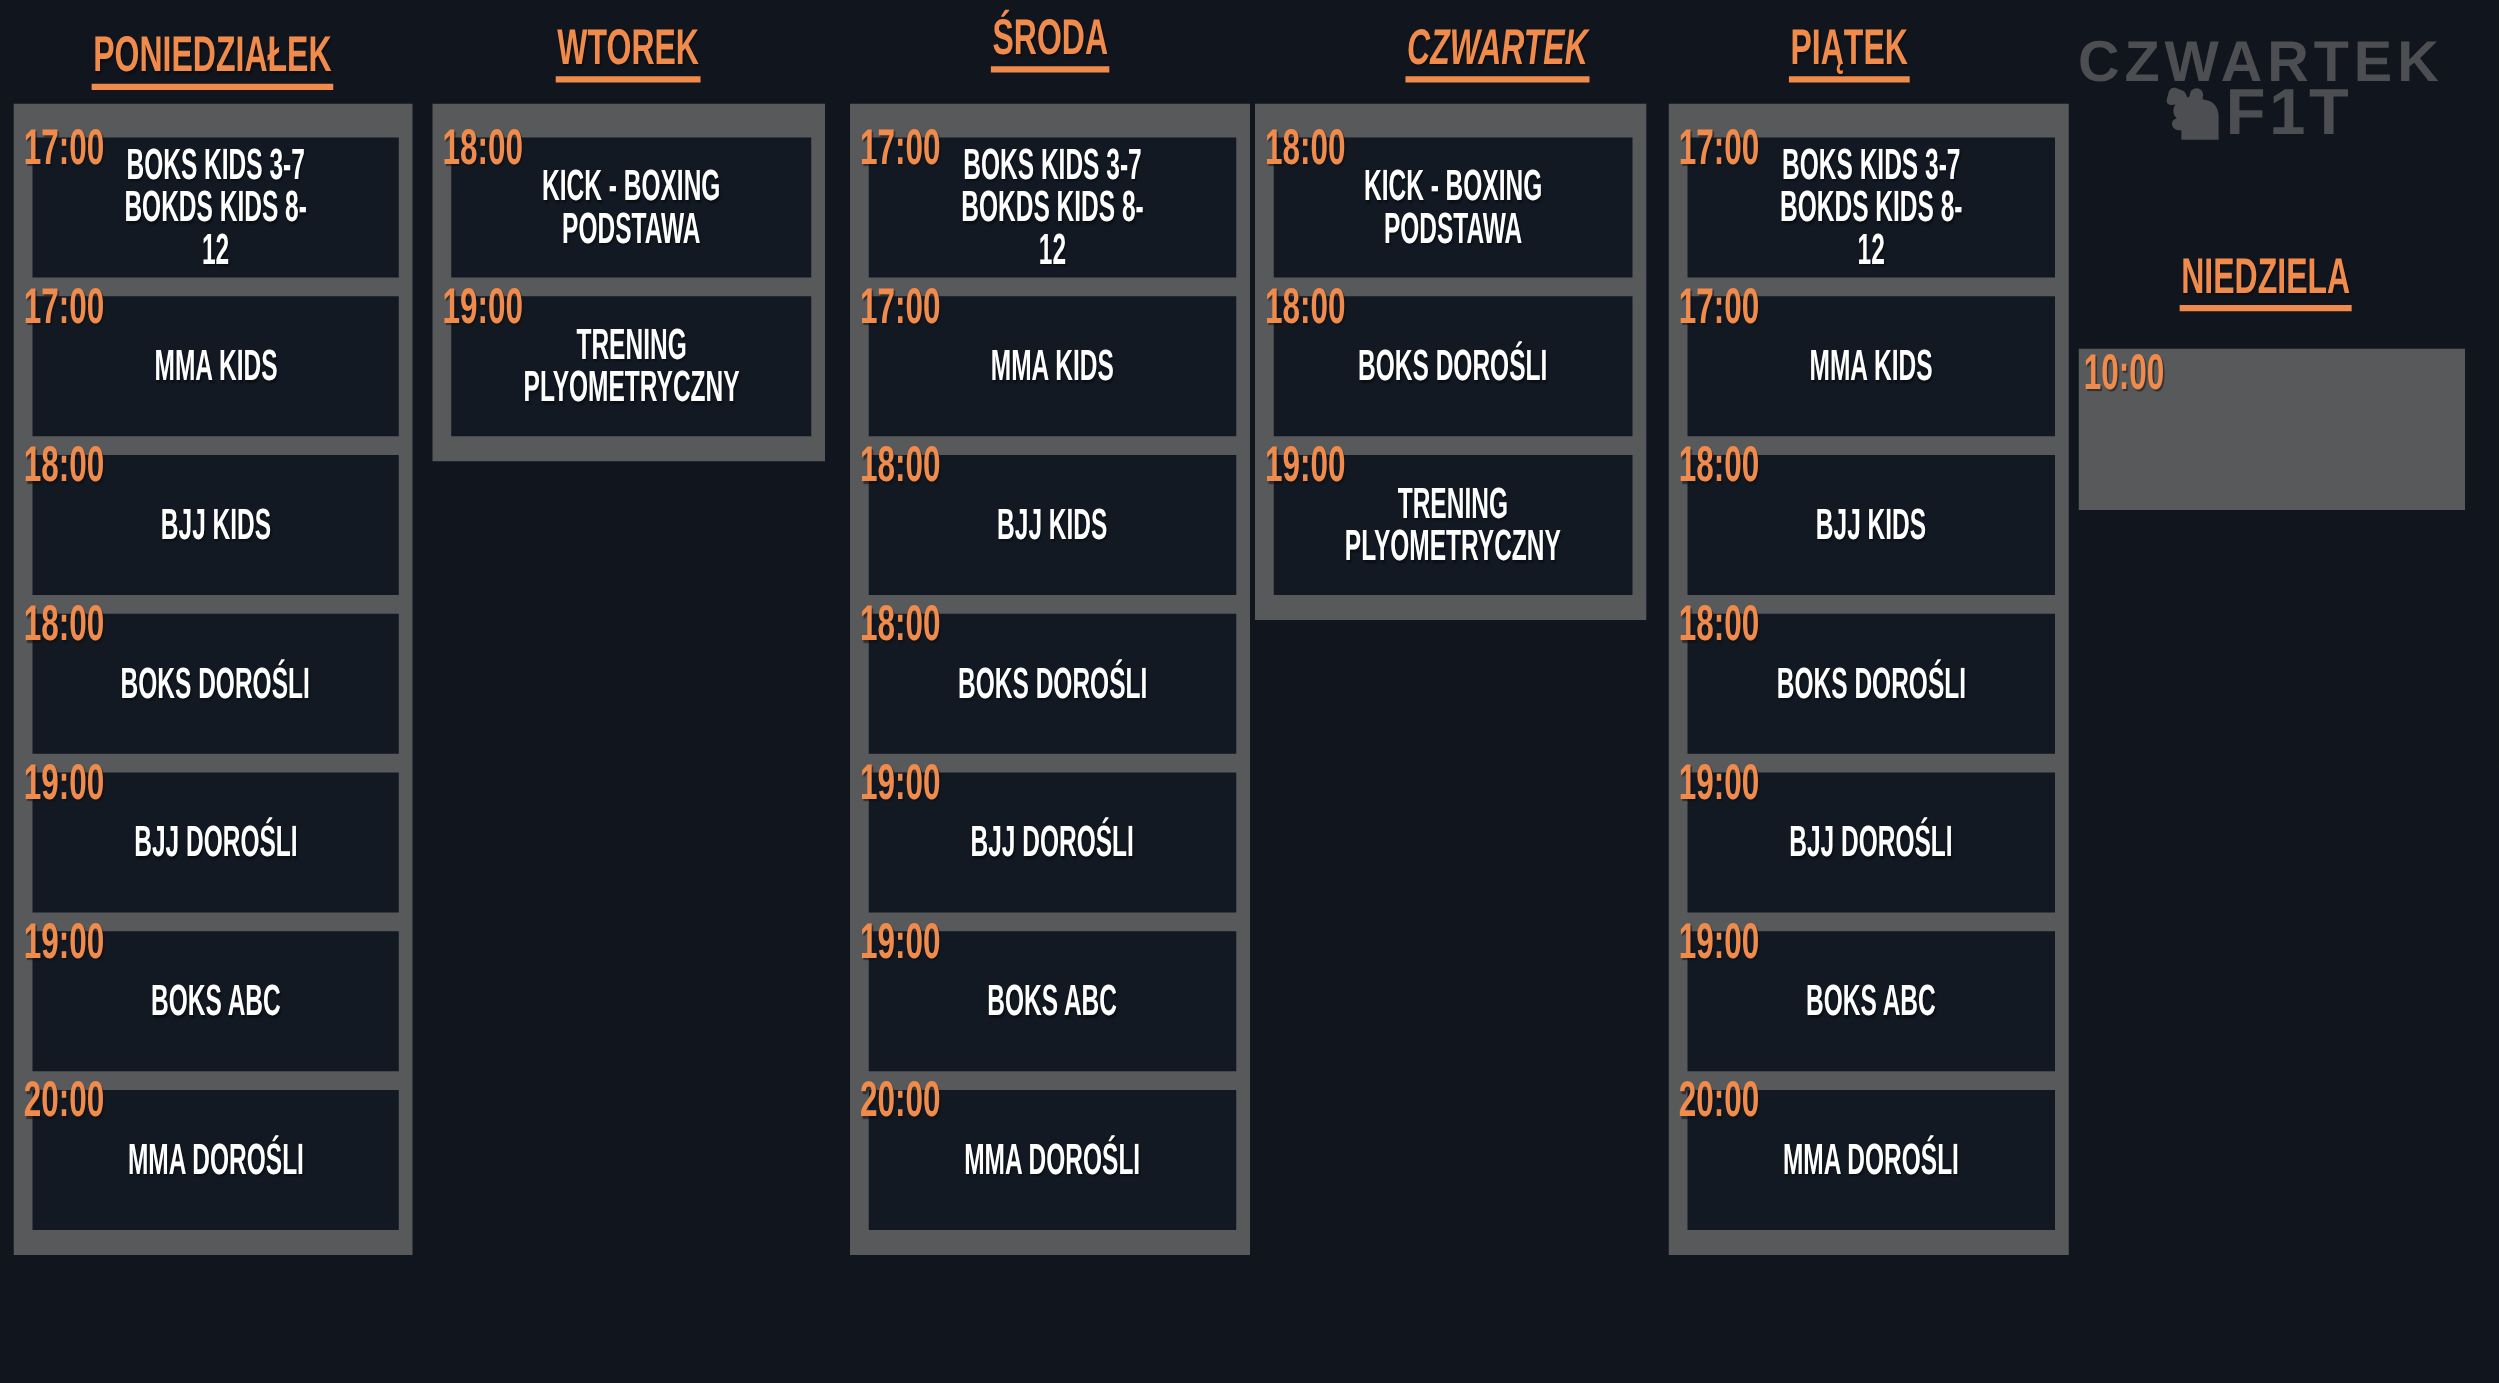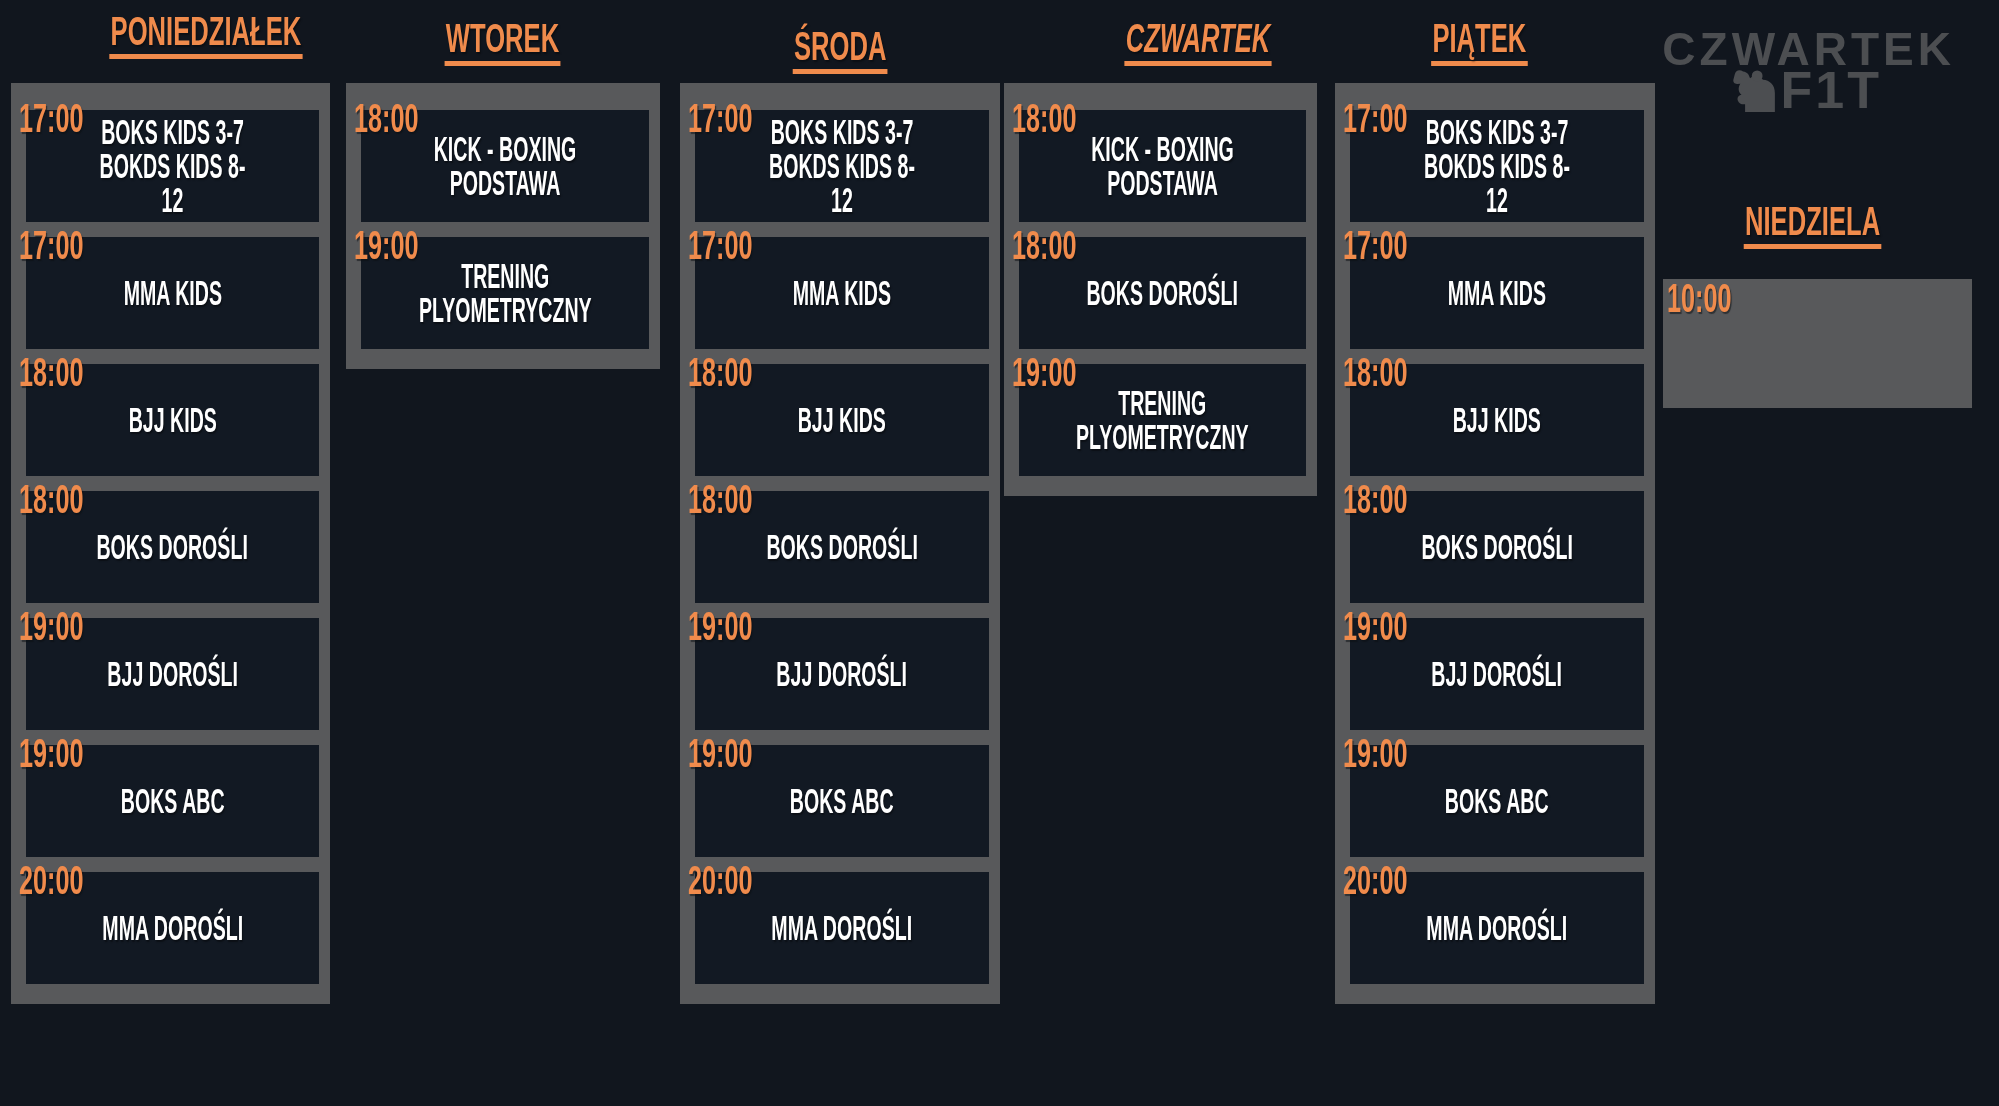--- a/index.html
+++ b/index.html
@@ -56,21 +56,21 @@
     <div id="logo-line2">
       <svg viewBox="0 0 48 42" xmlns="http://www.w3.org/2000/svg">
         <path d="M14.5 3.2 C11 0.8 7.4 2.2 6.6 5.6 L5.2 11 C4.6 13.6 6.4 15.4 9 15.2 L11.8 14.9 C9.4 18.6 9.8 23 13 25.4 C10 26.2 8.6 28.6 9.4 31 C10.4 34.2 13.6 35 16.4 34.6 L16.4 42 L45 42 L45 24 C45 16 40 11.5 33.6 11.2 C30.4 7 24.8 6.4 21.2 9.6 L19.6 6.2 C18.4 4.4 16.4 3.4 14.5 3.2 Z"></path>
         <circle cx="28" cy="7.5" r="5.2"></circle>
       </svg>
       <span>F1T</span>
     </div>
   </div>
 
   <div id="columns-root">
-      <div class="day-header" style="left: 0px; top: 11px; padding-left: 36px;"><span class="lbl">PONIEDZIAŁEK</span></div>
+      <div class="day-header" style="left: 0px; top: 24px;"><span class="lbl">PONIEDZIAŁEK</span></div>
       <div class="day-frame" style="left: 11px; top: 83px; width: 319px; height: 921px;">
         <div class="class-box" style="left: 15px; top: 27px; width: 293px; height: 112px;">
           <span class="class-name">BOKS KIDS 3-7
 BOKDS KIDS 8-12</span>
         </div>
         <div class="time-label" style="left: 8px; top: 15px;"><span class="t">17:00</span></div>
         <div class="class-box" style="left: 15px; top: 154px; width: 293px; height: 112px;">
           <span class="class-name">MMA KIDS</span>
         </div>
         <div class="time-label" style="left: 8px; top: 142px;"><span class="t">17:00</span></div>
@@ -99,21 +99,21 @@
       <div class="day-frame" style="left: 346px; top: 83px; width: 314px; height: 286px;">
         <div class="class-box" style="left: 15px; top: 27px; width: 288px; height: 112px;">
           <span class="class-name">KICK - BOXING PODSTAWA</span>
         </div>
         <div class="time-label" style="left: 8px; top: 15px;"><span class="t">18:00</span></div>
         <div class="class-box" style="left: 15px; top: 154px; width: 288px; height: 112px;">
           <span class="class-name">TRENING PLYOMETRYCZNY</span>
         </div>
         <div class="time-label" style="left: 8px; top: 142px;"><span class="t">19:00</span></div>
       </div>
-      <div class="day-header" style="left: 670px; top: 26px;"><span class="lbl">ŚRODA</span></div>
+      <div class="day-header" style="left: 670px; top: 10px;"><span class="lbl">ŚRODA</span></div>
       <div class="day-frame" style="left: 680px; top: 83px; width: 320px; height: 921px;">
         <div class="class-box" style="left: 15px; top: 27px; width: 294px; height: 112px;">
           <span class="class-name">BOKS KIDS 3-7
 BOKDS KIDS 8-12</span>
         </div>
         <div class="time-label" style="left: 8px; top: 15px;"><span class="t">17:00</span></div>
         <div class="class-box" style="left: 15px; top: 154px; width: 294px; height: 112px;">
           <span class="class-name">MMA KIDS</span>
         </div>
         <div class="time-label" style="left: 8px; top: 142px;"><span class="t">17:00</span></div>

